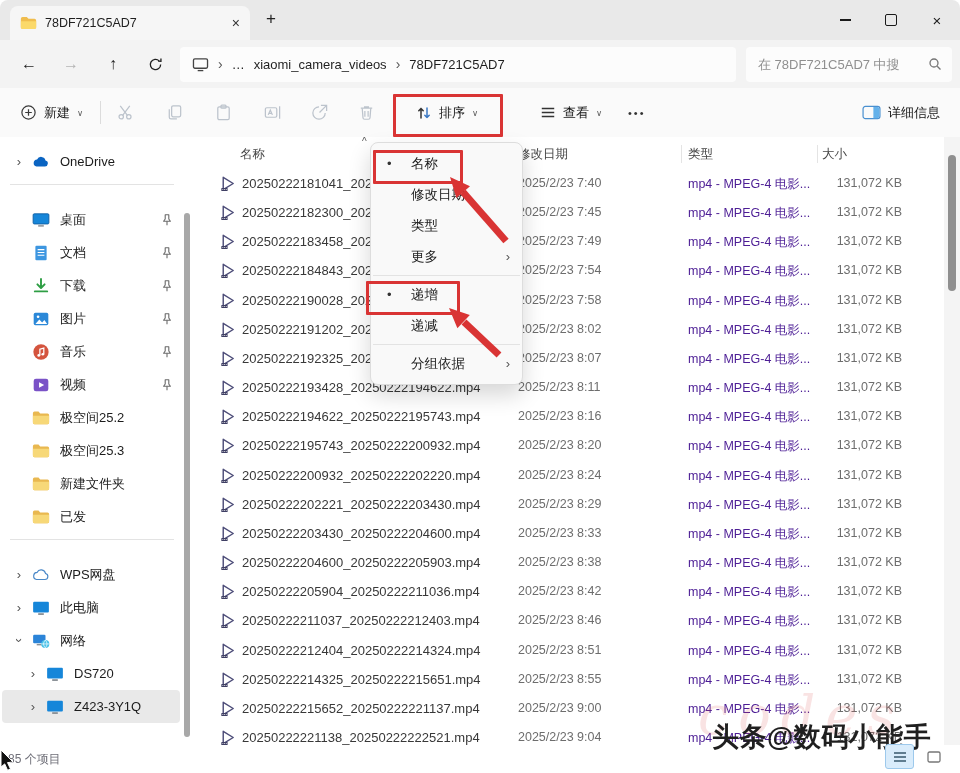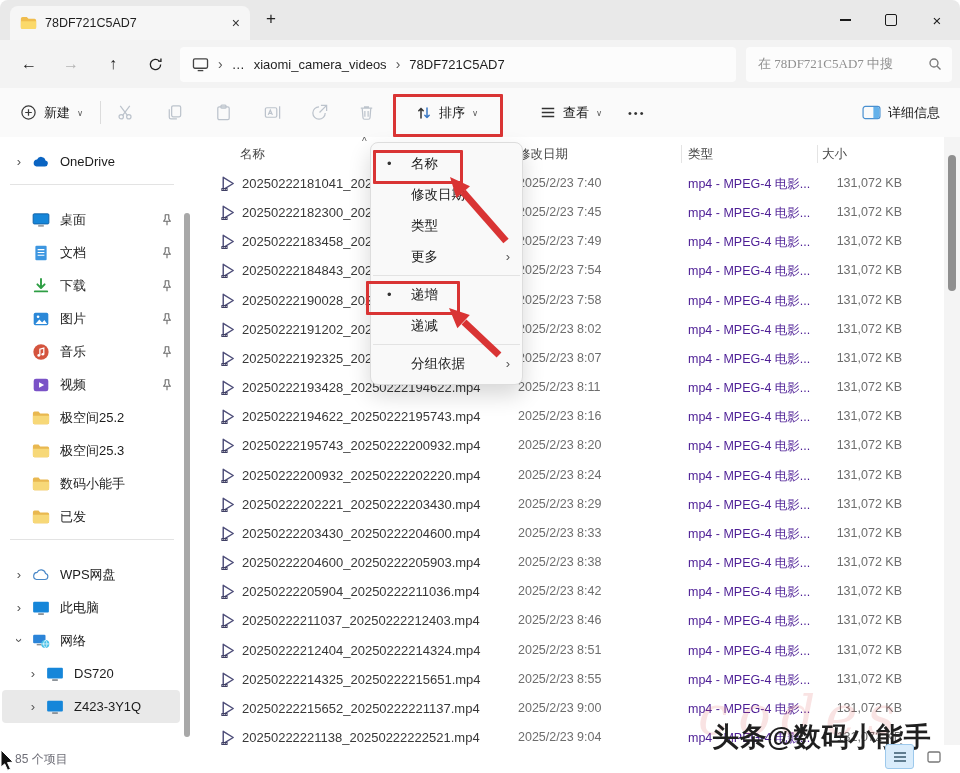--- a/index.html
+++ b/index.html
@@ -25,21 +25,21 @@
   .nav-btn{width:42px;text-align:center;font-size:16px;color:#1f1f1f;background:none;border:none;padding:0;}
   .nav-btn.disabled{color:#b3b3b3;}
   .nav-btn svg{vertical-align:middle;}
   .breadcrumb{flex:1;height:35px;margin-left:4px;background:#fcfcfc;border-radius:4px;
     display:flex;align-items:center;gap:9px;padding:0 12px;font-size:13px;color:#1f1f1f;box-sizing:border-box;}
   .crumb-sep{color:#555;font-size:14px;}
   .crumb{white-space:nowrap;}
   .search-box{width:206px;height:35px;margin-left:10px;background:#fcfcfc;border-radius:4px;
     display:flex;align-items:center;padding:0 10px;box-sizing:border-box;}
   .search-box input{flex:1;border:none;background:transparent;font-size:13px;color:#333;outline:none;
-    font-family:Liberation Serif, serif;min-width:0;}
+    font-family:Liberation Sans, sans-serif;min-width:0;}
   .search-box input::placeholder{color:#8f8f8f;opacity:1;}
 
   
   .toolbar{position:absolute;left:0;top:88px;right:0;height:49px;background:#fafafa;border-bottom:1px solid #e7e7e7;}
   .tb{position:absolute;top:50%;transform:translateY(-50%);display:flex;align-items:center;gap:7px;
     font-size:13px;color:#161616;background:none;border:none;padding:2px 4px;}
   .chev{font-size:8.5px;color:#5a5a5a;}
   .tool-sep{position:absolute;left:100px;top:13px;width:1px;height:23px;background:#dcdcdc;}
   .dis{position:absolute;top:50%;transform:translateY(-50%);width:26px;height:22px;display:flex;
     align-items:center;justify-content:center;}
@@ -96,21 +96,21 @@
   .anno-arrows{position:absolute;left:0;top:0;z-index:61;pointer-events:none;}
 
   
   .wm-dark{position:absolute;left:712px;top:719px;font-size:27px;font-weight:bold;color:#1f1f1f;
     z-index:70;white-space:nowrap;letter-spacing:.5px;}
   .wm-faint{position:absolute;left:698px;top:684px;font-size:54px;font-style:italic;
     font-family:"DejaVu Serif",serif;color:rgba(222,90,90,.17);z-index:3;letter-spacing:10px;}
 
   
   .statusbar{position:absolute;left:0;bottom:0;right:0;height:28px;background:#fff;display:flex;align-items:center;}
-  .status-count{margin-left:15px;font-size:12px;color:#6f6f78;}
+  .status-count{margin-left:8px;font-size:12px;color:#6f6f78;}
   .view-toggles{position:absolute;right:12px;bottom:4px;display:flex;gap:5px;z-index:75;}
   .vt{width:27px;height:23px;border-radius:3px;display:flex;align-items:center;justify-content:center;
     border:1px solid transparent;}
   .vt.active{background:#d9ecfb;border-color:#9dc9ec;}
   .cursor{position:absolute;left:0;top:750px;z-index:80;}
 </style>
 </head>
 <body>
 
 <div class="window">
@@ -376,21 +376,21 @@
         <span class="s-label">极空间25.3</span>
       </div>
       <div class="side-item">
         <span class="s-chev empty">›</span>
         <span class="s-icon">
           <svg viewBox="0 0 16 13">
             <path d="M.8 2.2q0-1.4 1.4-1.4h3.6l1.5 1.6h6.5q1.4 0 1.4 1.4v6.8q0 1.4-1.4 1.4H2.2q-1.4 0-1.4-1.4Z" fill="#e9b850"></path>
             <path d="M.8 4.4h14.4v6.2q0 1.4-1.4 1.4H2.2q-1.4 0-1.4-1.4Z" fill="#f7d878"></path>
           </svg>
         </span>
-        <span class="s-label">数码小能手</span>
+        <span class="s-label">新建文件夹</span>
       </div>
       <div class="side-item">
         <span class="s-chev empty">›</span>
         <span class="s-icon">
           <svg viewBox="0 0 16 13">
             <path d="M.8 2.2q0-1.4 1.4-1.4h3.6l1.5 1.6h6.5q1.4 0 1.4 1.4v6.8q0 1.4-1.4 1.4H2.2q-1.4 0-1.4-1.4Z" fill="#e9b850"></path>
             <path d="M.8 4.4h14.4v6.2q0 1.4-1.4 1.4H2.2q-1.4 0-1.4-1.4Z" fill="#f7d878"></path>
           </svg>
         </span>
         <span class="s-label">已发</span>

